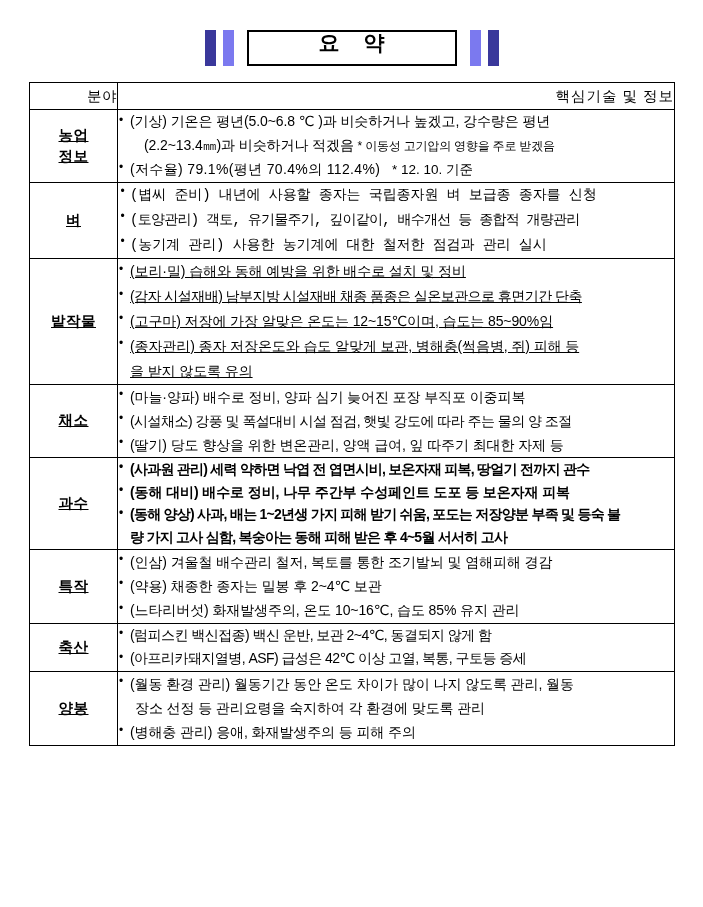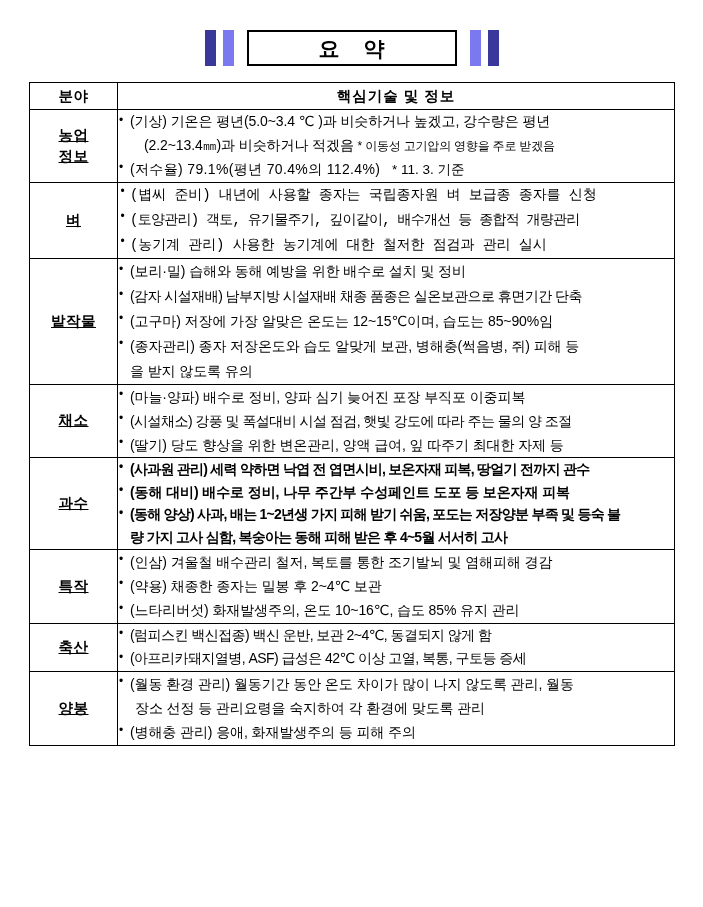--- a/index.html
+++ b/index.html
@@ -36,21 +36,20 @@
     height: 36px;
   }
   .bar-dark  { background: #3a389b; }
   .bar-light { background: #7b79ef; }
 
   .banner-box {
     border: 2px solid #000000;
     width: 210px;
     height: 36px;
     display: flex;
-    align-items: center;
     justify-content: center;
     box-sizing: border-box;
     margin: 10px 6px;
     background: #ffffff;
   }
   .banner-title {
     font-size: 21px;
     font-weight: bold;
     letter-spacing: 9px;
     text-indent: 9px;
@@ -70,23 +69,23 @@
   }
   table.summary td, table.summary th {
     border: 1px solid #000000;
     vertical-align: middle;
     padding: 0;
   }
   col.c-field { width: 88px; }
   col.c-body  { width: 557px; }
 
   .th-field, .th-body {
-    text-align: center;
+    text-align: right;
     font-size: 14.5px;
-    font-weight: bold;
+    font-weight: normal;
     height: 26px;
     line-height: 26px;
     letter-spacing: 0.5px;
   }
   .th-body { letter-spacing: 1px; }
 
   .field-cell {
     text-align: center;
     font-size: 14.5px;
     font-weight: bold;
@@ -130,21 +129,21 @@
 
   .note {
     font-size: 12px;
     letter-spacing: -0.2px;
   }
   .note-sp { font-size: 13.5px; letter-spacing: 0; }
 
   
   tr.r-info ul.items > li { line-height: 1.70; }
   tr.r-rice ul.items > li { line-height: 1.80; font-family: Liberation Mono, monospace; }
-  tr.r-upland ul.items > li { line-height: 1.78; }
+  tr.r-upland ul.items > li { line-height: 1.78; text-decoration: underline; }
   tr.r-veg ul.items > li { line-height: 1.72; }
   tr.r-fruit ul.items > li { line-height: 1.62; font-weight: bold; }
   tr.r-flower ul.items > li { line-height: 1.68; }
   tr.r-special ul.items > li { line-height: 1.74; }
   tr.r-live ul.items > li { line-height: 1.68; }
   tr.r-bee ul.items > li { line-height: 1.74; }
 </style>
 </head>
 <body>
 
@@ -175,30 +174,30 @@
     <tbody>
 
       <tr class="r-info">
         <td class="field-cell">
           <span class="fl">농업</span>
           <span class="fl">정보</span>
         </td>
         <td class="body-cell">
           <ul class="items">
             <li>
-              <span>(기상) 기온은  평년(5.0~3.4 ℃ )과  비슷하거나  높겠고,  강수량은  평년</span><br>
+              <span>(기상) 기온은  평년(5.0~6.8 ℃ )과  비슷하거나  높겠고,  강수량은  평년</span><br>
               <span style="display:inline-block;padding-left:14px">
                 <span>(2.2~13.4㎜)과 비슷하거나 적겠음</span>
                 <span class="note">* 이동성 고기압의 영향을 주로 받겠음</span>
               </span>
             </li>
             <li class="wide">
               
               <span>(저수율) 79.1%(평년 70.4%의 112.4%)</span>
-              <span class="note-sp">&nbsp;&nbsp;</span><span class="note-sp">* 11. 3. 기준</span>
+              <span class="note-sp">&nbsp;&nbsp;</span><span class="note-sp">* 12. 10. 기준</span>
             </li>
           </ul>
         </td>
       </tr>
 
       <tr class="r-rice">
         <td class="field-cell">
           <span class="fl">벼</span>
         </td>
         <td class="body-cell">

